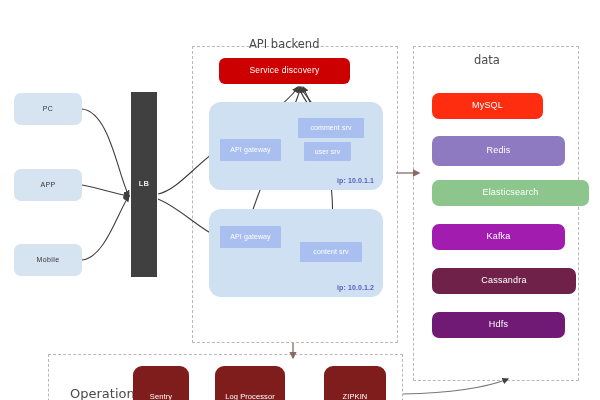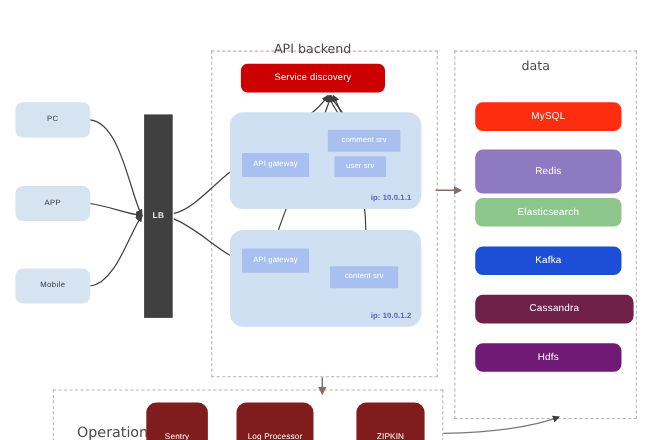--- a/index.html
+++ b/index.html
@@ -118,37 +118,37 @@
     <g fill="none" stroke="#777777" stroke-width="1.1">
 
       <path d="M403,358 C450,357 485,352 508,343" marker-end="url(#ah)"></path>
     </g>
   </svg>
 
   <div id="nodes">
       <div class="node client" style="left: 14px; top: 57px; width: 68px; height: 32px;">PC</div>
       <div class="node client" style="left: 14px; top: 133px; width: 68px; height: 32px;">APP</div>
       <div class="node client" style="left: 14px; top: 208px; width: 68px; height: 32px;">Mobile</div>
-      <div class="node lb" style="left: 131px; top: 68px; width: 26px; height: 185px; background: rgb(64, 64, 64);">LB</div>
+      <div class="node lb" style="left: 131px; top: 56px; width: 26px; height: 185px; background: rgb(64, 64, 64);">LB</div>
       <div class="node discovery" style="left: 219px; top: 22px; width: 131px; height: 26px; background: rgb(204, 0, 0);">Service discovery</div>
       <div class="cluster" style="left: 209px; top: 66px; width: 174px; height: 88px;">
         <div class="cluster-ip">ip: 10.0.1.1</div>
       </div>
       <div class="node svc" style="left: 220px; top: 103px; width: 61px; height: 22px;">API gateway</div>
       <div class="node svc" style="left: 298px; top: 82px; width: 66px; height: 20px;">comment srv</div>
       <div class="node svc" style="left: 304px; top: 106px; width: 47px; height: 19px;">user srv</div>
       <div class="cluster" style="left: 209px; top: 173px; width: 174px; height: 88px;">
         <div class="cluster-ip">ip: 10.0.1.2</div>
       </div>
       <div class="node svc" style="left: 220px; top: 190px; width: 61px; height: 22px;">API gateway</div>
       <div class="node svc" style="left: 300px; top: 206px; width: 62px; height: 20px;">content srv</div>
-      <div class="node store" style="left: 432px; top: 57px; width: 133px; height: 26px; background: rgb(255, 45, 16);">MySQL</div>
-      <div class="node store" style="left: 432px; top: 100px; width: 133px; height: 40px; background: rgb(141, 122, 192);">Redis</div>
-      <div class="node store" style="left: 432px; top: 144px; width: 133px; height: 26px; background: rgb(140, 198, 140);">Elasticsearch</div>
-      <div class="node store" style="left: 432px; top: 188px; width: 133px; height: 26px; background: #1d4ed8;">Kafka</div>
+      <div class="node store" style="left: 432px; top: 57px; width: 111px; height: 26px; background: rgb(255, 45, 16);">MySQL</div>
+      <div class="node store" style="left: 432px; top: 100px; width: 133px; height: 30px; background: rgb(141, 122, 192);">Redis</div>
+      <div class="node store" style="left: 432px; top: 144px; width: 157px; height: 26px; background: rgb(140, 198, 140);">Elasticsearch</div>
+      <div class="node store" style="left: 432px; top: 188px; width: 133px; height: 26px; background: #a21caf;">Kafka</div>
       <div class="node store" style="left: 432px; top: 232px; width: 144px; height: 26px; background: rgb(112, 33, 74);">Cassandra</div>
       <div class="node store" style="left: 432px; top: 276px; width: 133px; height: 26px; background: #701a75;">Hdfs</div>
       <div class="node tool" style="left: 133px; top: 330px; width: 56px; height: 62px;">Sentry</div>
       <div class="node tool" style="left: 215px; top: 330px; width: 70px; height: 62px;">Log Processor</div>
       <div class="node tool" style="left: 324px; top: 330px; width: 62px; height: 62px;">ZIPKIN</div>
     </div>
 
 </div>
 
 </body></html>

